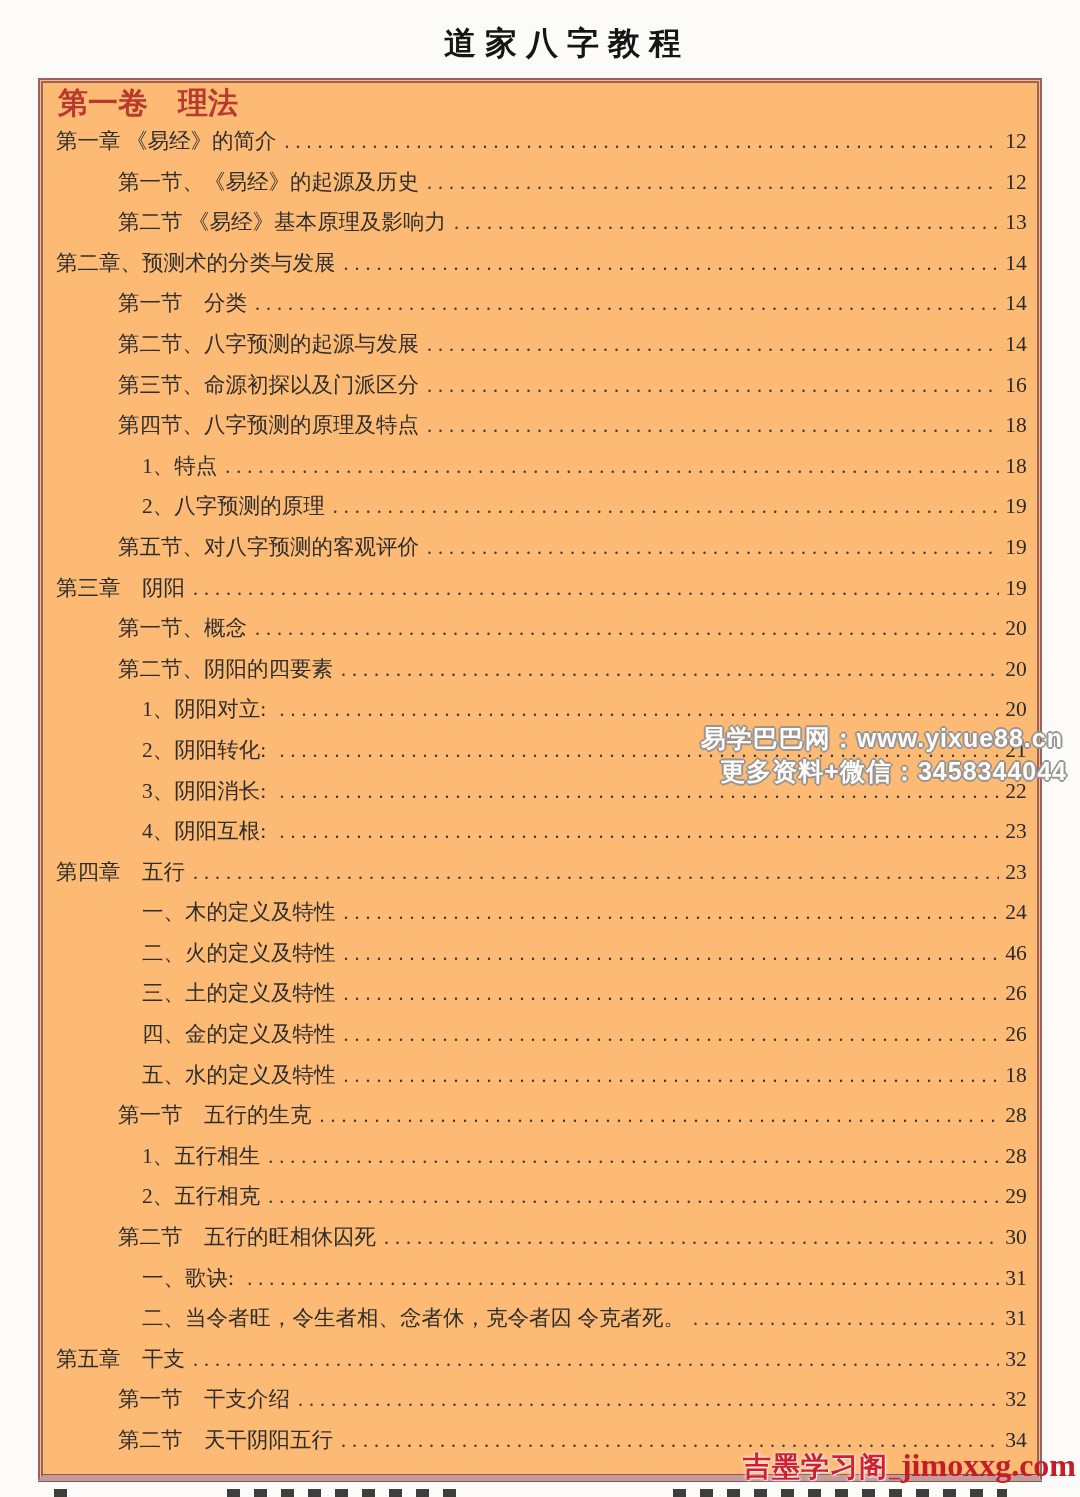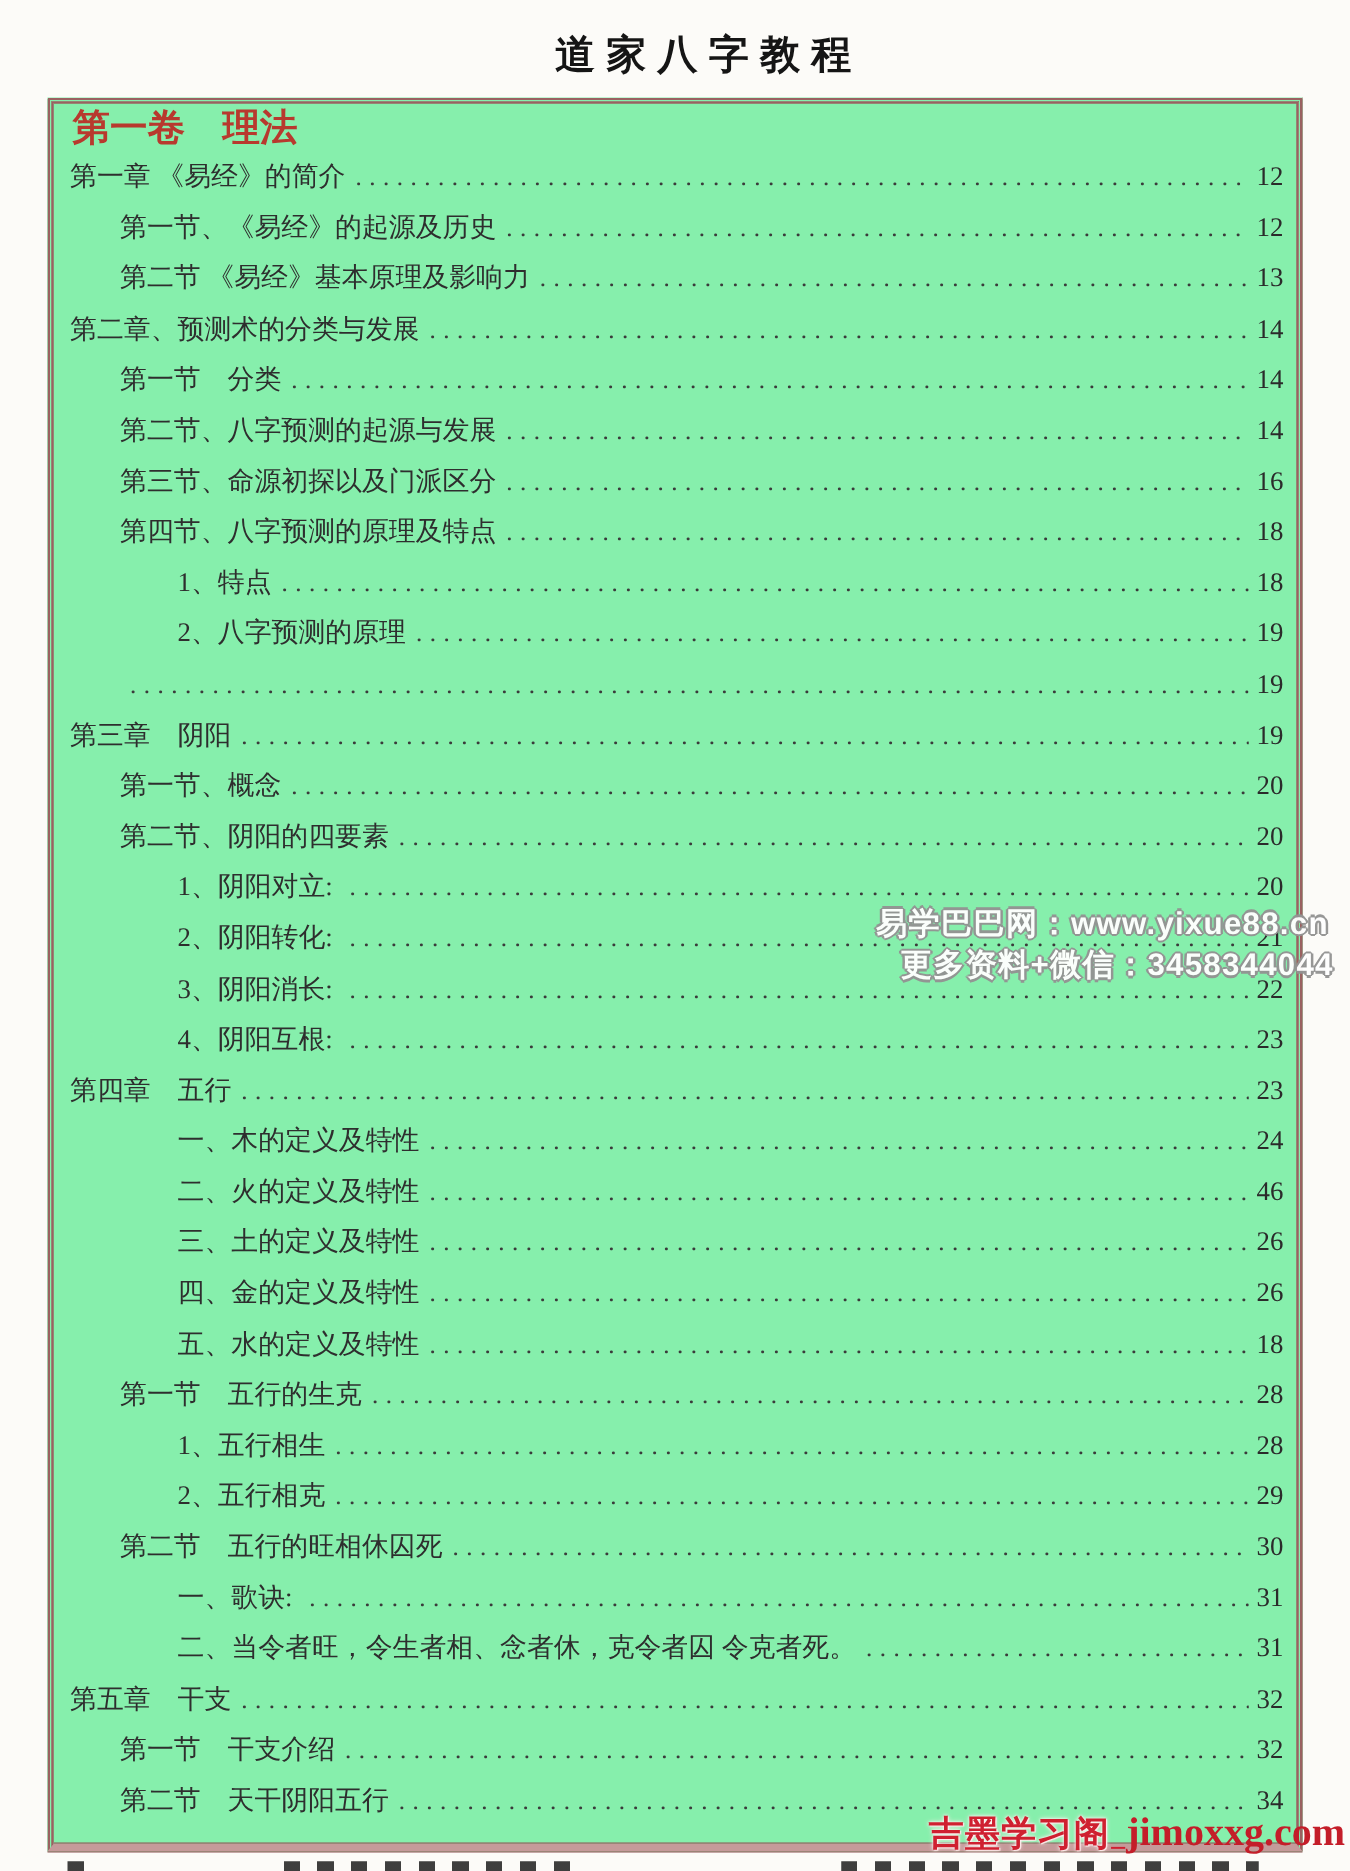--- a/index.html
+++ b/index.html
@@ -16,35 +16,35 @@
     letter-spacing:9px;color:#151515;white-space:pre;padding-left:27px;
   }
   
   .toc-box{
     position:absolute;left:38px;top:78px;width:1004px;height:1403px;
     border:5px double var(--border-color,#9a6161);
     border-bottom:6px solid #c59a9a;
     box-shadow:0 1px 0 #8d5555, inset 0 -1px 0 #8d5555;
     box-sizing:border-box;
     padding:2px 8px 0 10px;
-    background:#86efac;
+    background:#fdba74;
   }
   .volume-heading{
     font-size:30px;line-height:36px;font-weight:bold;
     color:var(--accent-red,#b8392e);
     white-space:pre;padding-left:5px;
   }
   
   .toc-row{
     display:flex;align-items:baseline;
     height:40.6px;line-height:40.6px;
     font-size:21.5px;white-space:nowrap;font-family:Liberation Serif, serif;
   }
   .toc-row.lv0{margin-left:3px;}
-  .toc-row.lv1{margin-left:43px;}
+  .toc-row.lv1{margin-left:65px;}
   .toc-row.lv2{margin-left:89px;}
   .toc-label{white-space:pre;color:#2e2e2e;}
   .dots{
     flex:1;overflow:hidden;white-space:nowrap;
     margin:0 4px 0 8px;color:#3a3a3a;
     font-size:20px;letter-spacing:6px;
   }
   .dots::after{
     content:"..................................................................................................................................................................................";
   }
@@ -145,20 +145,21 @@
       <span class="toc-label">1、特点</span>
       <span class="dots"></span>
       <span class="toc-page">18</span>
     </div>
       <div class="toc-row lv2">
       <span class="toc-label">2、八字预测的原理</span>
       <span class="dots"></span>
       <span class="toc-page">19</span>
     </div>
       <div class="toc-row lv1">
+      <span class="toc-label">第五节、对八字预测的客观评价</span>
       <span class="dots"></span>
       <span class="toc-page">19</span>
     </div>
       <div class="toc-row lv0">
       <span class="toc-label">第三章　阴阳</span>
       <span class="dots"></span>
       <span class="toc-page">19</span>
     </div>
       <div class="toc-row lv1">
       <span class="toc-label">第一节、概念</span>

